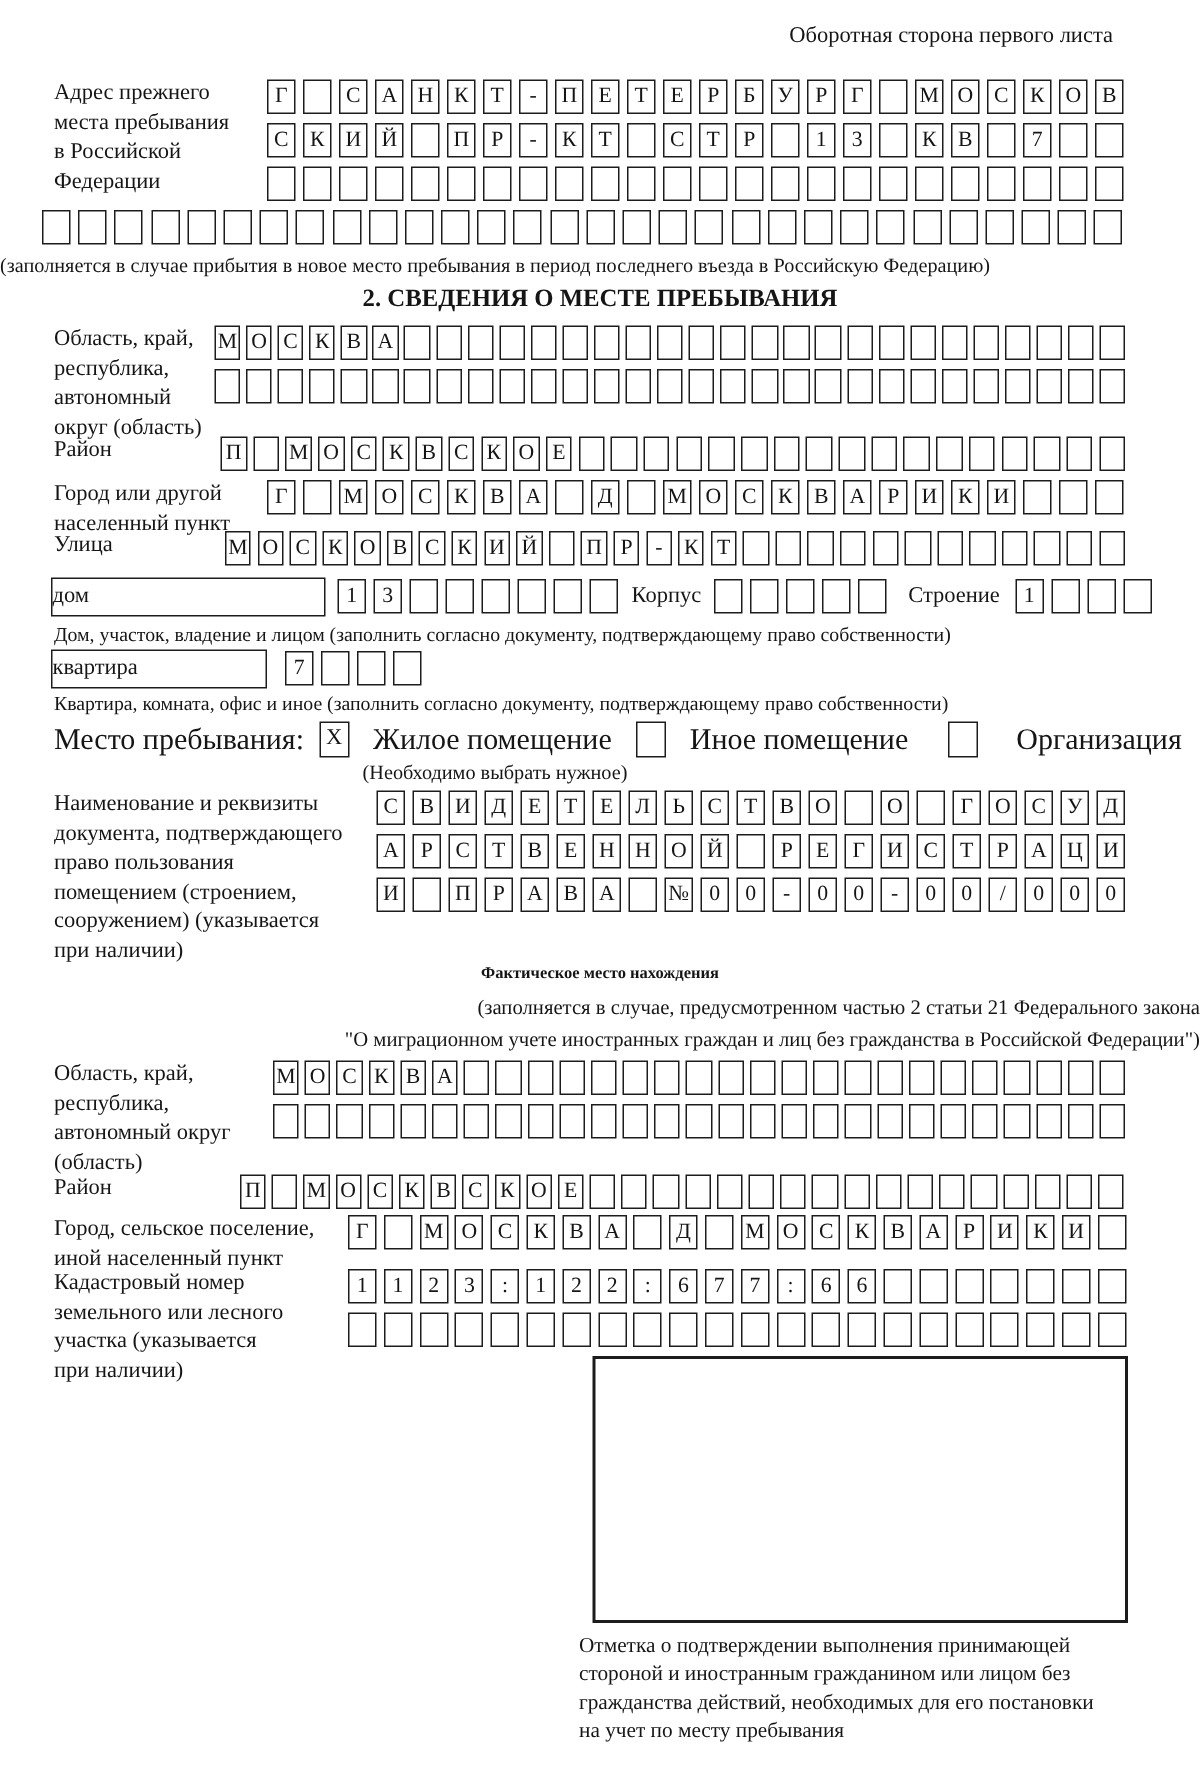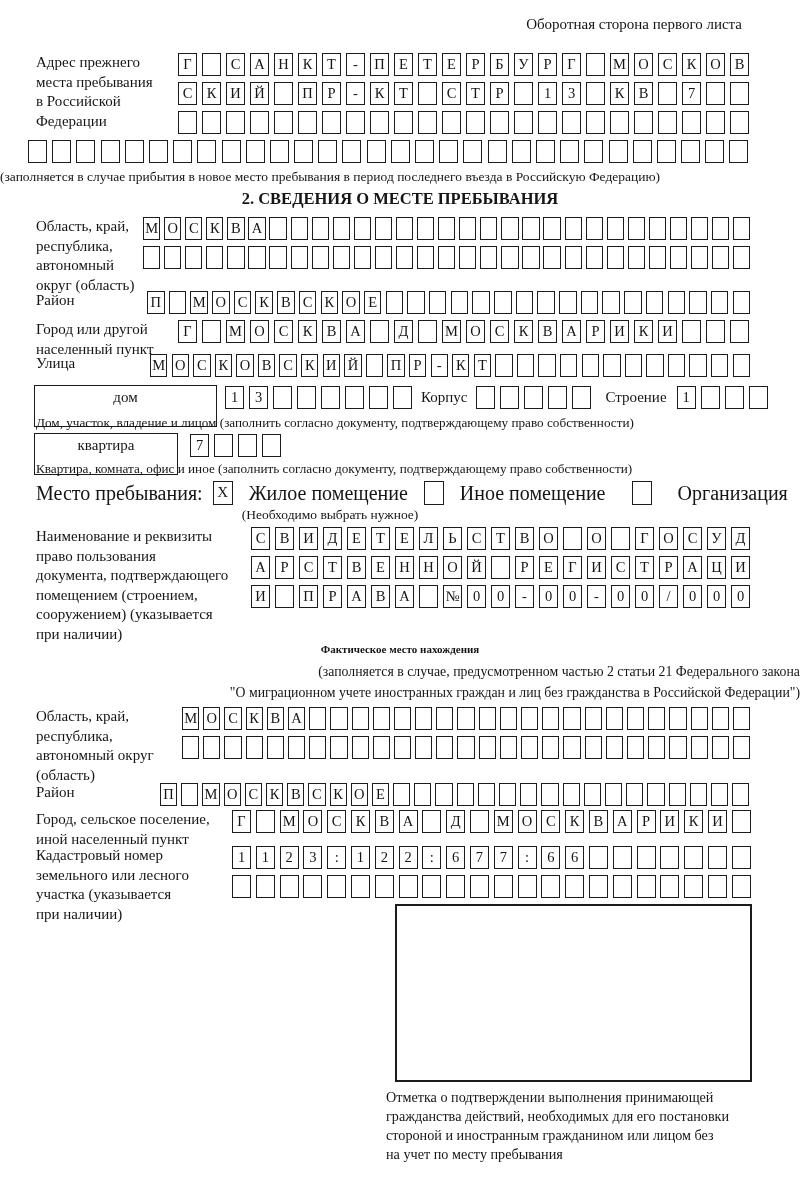--- a/index.html
+++ b/index.html
@@ -22,22 +22,22 @@
   .title{text-align:center;font-weight:bold;font-size:16.5px;margin:2px 0 8px 0;}
 
   .sec-region{min-height:74px;}
   .sec-city{min-height:34px;}
   .sec-doc{min-height:112px;}
   .sec-fobl{min-height:76px;}
   .sec-fcity{min-height:36px;}
   .sec-kad{min-height:58px;}
 
   .inline-row{white-space:nowrap;height:26px;line-height:0;margin-bottom:4px;}
-  .wbox{display:inline-block;box-sizing:border-box;height:42px;border:1.8px solid #1c1c1c;
-        text-align:center;font-size:15px;line-height:23px;vertical-align:top;}
+  .wbox{display:inline-block;box-sizing:border-box;height:26px;border:1.8px solid #1c1c1c;
+        text-align:left;font-size:15px;line-height:23px;vertical-align:top;}
   .ir-lbl{display:inline-block;font-size:15px;line-height:24px;vertical-align:top;}
   .cells-inline{display:inline-block;vertical-align:top;height:23px;margin-top:1px;}
 
   .note-l{font-size:13.2px;margin:0 0 2px 36px;}
 
   .stay{margin:2px 0 2px 36px;white-space:nowrap;height:24px;line-height:0;}
   .stay .t{display:inline-block;font-size:20px;line-height:24px;vertical-align:top;}
   .chk{display:inline-block;box-sizing:border-box;width:20px;height:24px;border:1.8px solid #1c1c1c;
        text-align:center;font-size:15px;line-height:20px;vertical-align:top;background:#fff;}
   .stay-note{font-size:13.5px;text-align:center;width:420px;margin:0 0 4px 120px;}
@@ -126,22 +126,22 @@
     <span class="chk" style="margin-left:12px"></span>
     <span class="t" style="margin-left:12px">Иное помещение</span>
     <span class="chk" style="margin-left:22px"></span>
     <span class="t" style="margin-left:22px">Организация</span>
   </div>
   <div class="stay-note">(Необходимо выбрать нужное)</div>
 
   <div class="sec sec-doc">
     <div class="slabel slabel-wide">
         <div>Наименование и реквизиты</div>
+        <div>документа, подтверждающего</div>
         <div>право пользования</div>
-        <div>документа, подтверждающего</div>
         <div>помещением (строением,</div>
         <div>сооружением) (указывается</div>
         <div>при наличии)</div>
       </div>
     <div class="boxrow" style="--ml:251px;--w:19px;--g:5px"><span class="cell">С</span><span class="cell">В</span><span class="cell">И</span><span class="cell">Д</span><span class="cell">Е</span><span class="cell">Т</span><span class="cell">Е</span><span class="cell">Л</span><span class="cell">Ь</span><span class="cell">С</span><span class="cell">Т</span><span class="cell">В</span><span class="cell">О</span><span class="cell"></span><span class="cell">О</span><span class="cell"></span><span class="cell">Г</span><span class="cell">О</span><span class="cell">С</span><span class="cell">У</span><span class="cell">Д</span></div>
     <div class="boxrow" style="--ml:251px;--w:19px;--g:5px"><span class="cell">А</span><span class="cell">Р</span><span class="cell">С</span><span class="cell">Т</span><span class="cell">В</span><span class="cell">Е</span><span class="cell">Н</span><span class="cell">Н</span><span class="cell">О</span><span class="cell">Й</span><span class="cell"></span><span class="cell">Р</span><span class="cell">Е</span><span class="cell">Г</span><span class="cell">И</span><span class="cell">С</span><span class="cell">Т</span><span class="cell">Р</span><span class="cell">А</span><span class="cell">Ц</span><span class="cell">И</span></div>
     <div class="boxrow" style="--ml:251px;--w:19px;--g:5px"><span class="cell">И</span><span class="cell"></span><span class="cell">П</span><span class="cell">Р</span><span class="cell">А</span><span class="cell">В</span><span class="cell">А</span><span class="cell"></span><span class="cell">№</span><span class="cell">0</span><span class="cell">0</span><span class="cell">-</span><span class="cell">0</span><span class="cell">0</span><span class="cell">-</span><span class="cell">0</span><span class="cell">0</span><span class="cell">/</span><span class="cell">0</span><span class="cell">0</span><span class="cell">0</span></div>
   </div>
 
   <div class="fact-title">Фактическое место нахождения</div>
@@ -181,18 +181,18 @@
         <div>участка (указывается</div>
         <div>при наличии)</div>
       </div>
     <div class="boxrow" style="--ml:232px;--w:19px;--g:4.8px"><span class="cell">1</span><span class="cell">1</span><span class="cell">2</span><span class="cell">3</span><span class="cell">:</span><span class="cell">1</span><span class="cell">2</span><span class="cell">2</span><span class="cell">:</span><span class="cell">6</span><span class="cell">7</span><span class="cell">7</span><span class="cell">:</span><span class="cell">6</span><span class="cell">6</span><span class="cell"></span><span class="cell"></span><span class="cell"></span><span class="cell"></span><span class="cell"></span><span class="cell"></span><span class="cell"></span></div>
     <div class="boxrow" style="--ml:232px;--w:19px;--g:4.8px"><span class="cell"></span><span class="cell"></span><span class="cell"></span><span class="cell"></span><span class="cell"></span><span class="cell"></span><span class="cell"></span><span class="cell"></span><span class="cell"></span><span class="cell"></span><span class="cell"></span><span class="cell"></span><span class="cell"></span><span class="cell"></span><span class="cell"></span><span class="cell"></span><span class="cell"></span><span class="cell"></span><span class="cell"></span><span class="cell"></span><span class="cell"></span><span class="cell"></span></div>
   </div>
 
   <div class="stamp-box"></div>
   <div class="stamp-note">
       <div>Отметка о подтверждении выполнения принимающей</div>
+      <div>стороной и иностранным гражданином или лицом без</div>
       <div>гражданства действий, необходимых для его постановки</div>
-      <div>стороной и иностранным гражданином или лицом без</div>
       <div>на учет по месту пребывания</div>
     </div>
 
 </div>
 
 </body></html>

